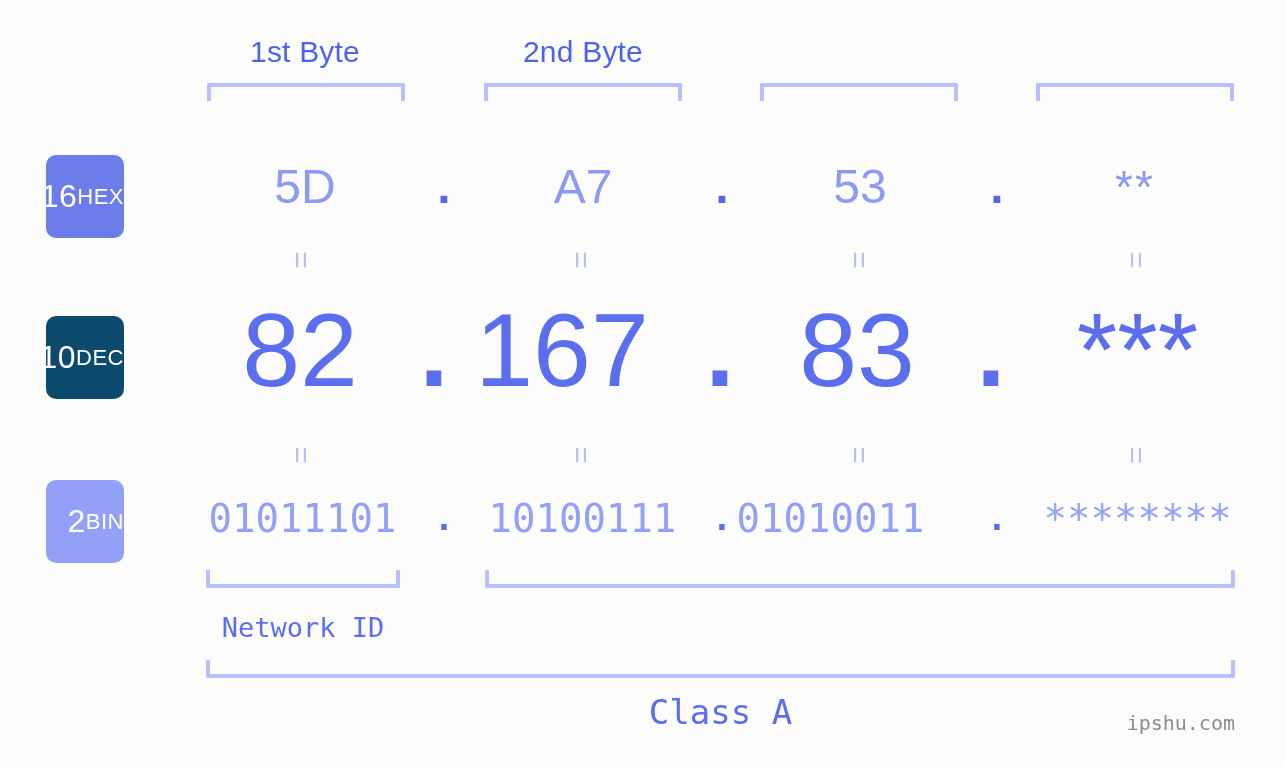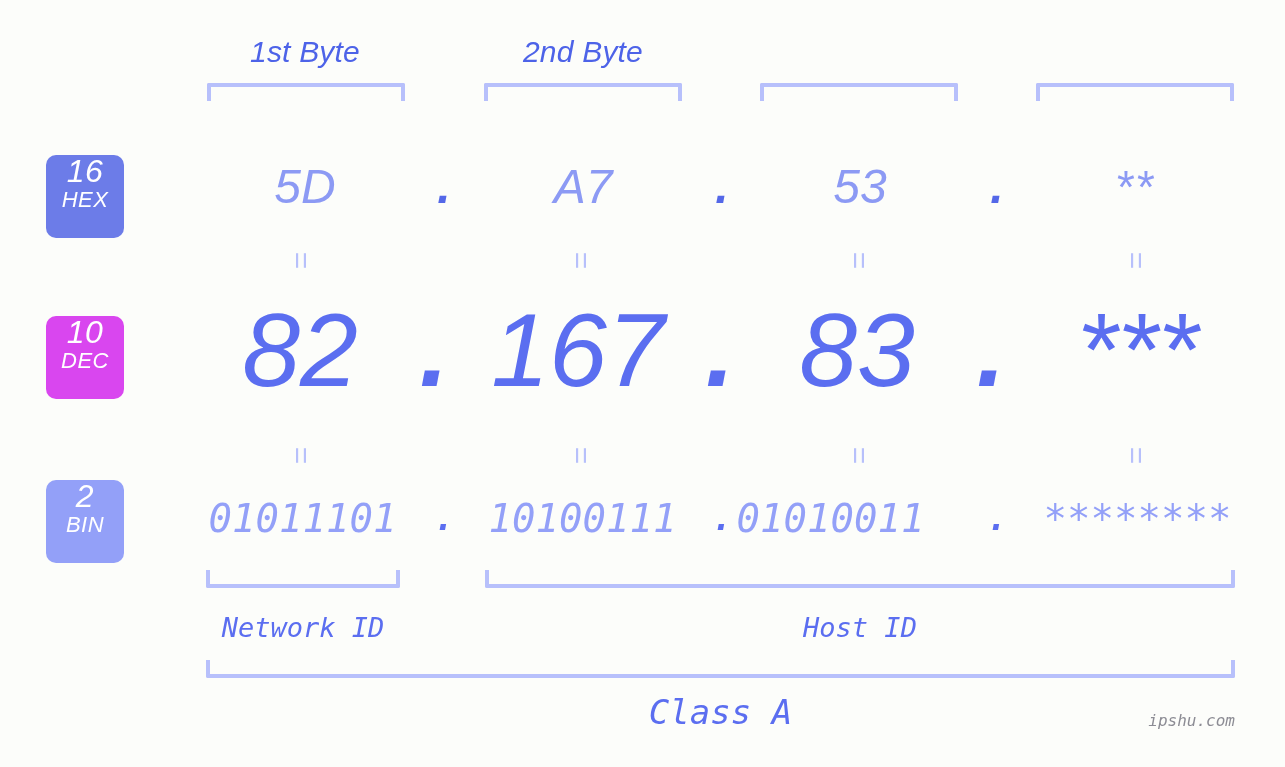--- a/index.html
+++ b/index.html
@@ -11,21 +11,20 @@
     height: 767px;
     background: #fcfdfa;
     font-family: "Liberation Sans", sans-serif;
     overflow: hidden;
     position: relative;
   }
   #stage {
     position: relative;
     width: 1249px;
     height: 767px;
-    font-style: italic;
   }
 
   
   .byte-label {
     position: absolute;
     top: 31px;
     height: 42px;
     line-height: 42px;
     text-align: center;
     font-family: "Liberation Sans", sans-serif;
@@ -59,38 +58,38 @@
   
   .badge {
     position: absolute;
     left: 46px;
     width: 78px;
     border-radius: 10px;
     color: #ffffff;
     text-align: center;
     box-sizing: border-box;
     display: flex;
-    flex-direction: column;
+    flex-direction: row;
     align-items: center;
-    justify-content: flex-start;
+    justify-content: flex-end;
   }
   .badge .num {
     font-size: 32px;
     line-height: 33px;
     font-weight: 400;
     letter-spacing: 0.5px;
   }
   .badge .nm {
     font-size: 22px;
     line-height: 24px;
     font-weight: 400;
     letter-spacing: 0.5px;
   }
   #badge-hex { top: 155px; height: 83px; background: #6c7ce8; }
-  #badge-dec { top: 316px; height: 83px; background: #d946ef; }
+  #badge-dec { top: 316px; height: 83px; background: #0c4a6e; }
   #badge-bin { top: 480px; height: 83px; background: #93a0f8; }
 
   
   .cell {
     position: absolute;
     text-align: center;
     white-space: nowrap;
   }
 
   
@@ -189,21 +188,21 @@
     color: #5b6ef0;
     white-space: nowrap;
   }
 
   
   #watermark {
     position: absolute;
     right: 14px;
     top: 711px;
     font-family: "DejaVu Sans Mono", "Liberation Mono", monospace;
-    font-size: 16px;
+    font-size: 20px;
     color: #8c8c94;
     letter-spacing: 0px;
     margin-left: 33px;
   }
 </style>
 </head>
 <body>
 
 <div id="stage">
 
@@ -239,21 +238,21 @@
   </div>
 
   <div class="eq eq-row1" style="left:287px;">=</div>
   <div class="eq eq-row1" style="left:567px;">=</div>
   <div class="eq eq-row1" style="left:845px;">=</div>
   <div class="eq eq-row1" style="left:1122px;">=</div>
 
   <div class="row-dec">
     <div class="cell" style="left:200px;width:200px;">82</div>
     <div class="cell dot" style="left:400px;width:68px;">.</div>
-    <div class="cell" style="left:468px;width:220px;text-align:center;">167</div>
+    <div class="cell" style="left:452px;width:220px;text-align:center;">167</div>
     <div class="cell dot" style="left:686px;width:68px;">.</div>
     <div class="cell" style="left:757px;width:200px;">83</div>
     <div class="cell dot" style="left:957px;width:68px;">.</div>
     <div class="cell" style="left:1025px;width:225px;">***</div>
   </div>
 
   <div class="eq eq-row2" style="left:287px;">=</div>
   <div class="eq eq-row2" style="left:567px;">=</div>
   <div class="eq eq-row2" style="left:845px;">=</div>
   <div class="eq eq-row2" style="left:1122px;">=</div>
@@ -265,20 +264,19 @@
     <div class="cell dot" style="left:683px;width:78px;">.</div>
     <div class="cell" style="left:728px;width:205px;">01010011</div>
     <div class="cell dot" style="left:958px;width:78px;">.</div>
     <div class="cell" style="left:1035px;width:205px;">********</div>
   </div>
 
   <div class="bracket-bottom" style="left:206px;width:194px;top:570px;"></div>
   <div class="bracket-bottom" style="left:485px;width:750px;top:570px;"></div>
 
   <div class="sect-label" style="left:206px;width:194px;top:612px;">Network ID</div>
-  <div class="sect-label" style="left:485px;width:750px;top:612px;">Host ID</div>
 
   <div class="bracket-bottom" style="left:206px;width:1029px;top:660px;"></div>
   <div id="class-label" style="left:206px;width:1029px;">Class A</div>
 
   <div id="watermark">ipshu.com</div>
 
 </div>
 
 </body></html>

